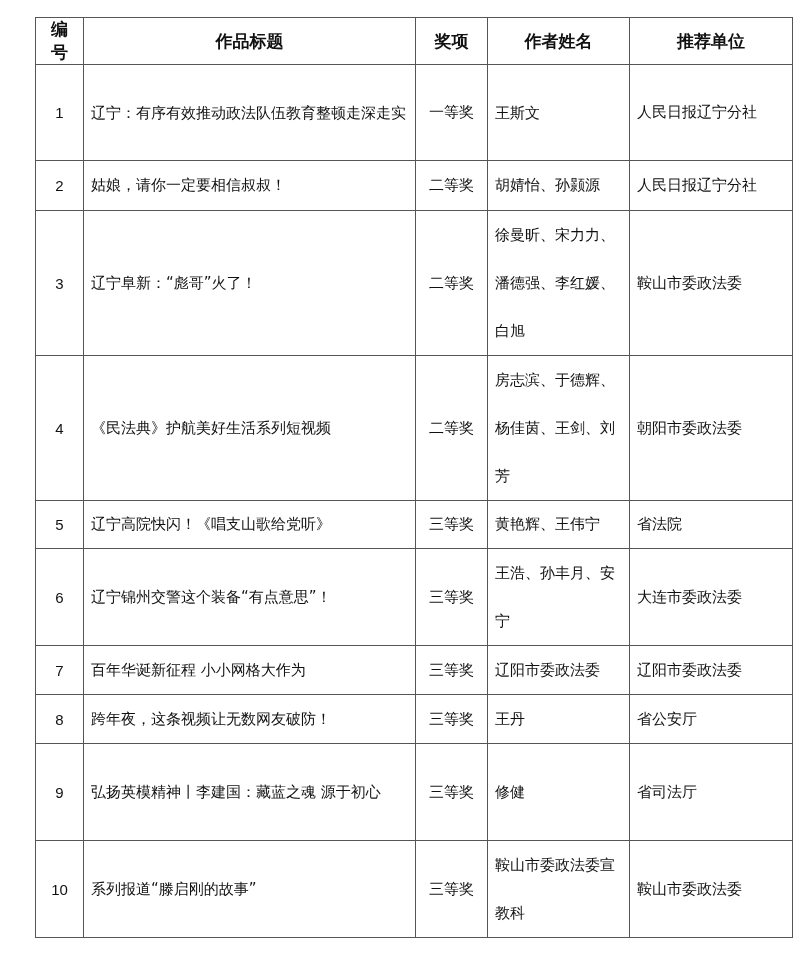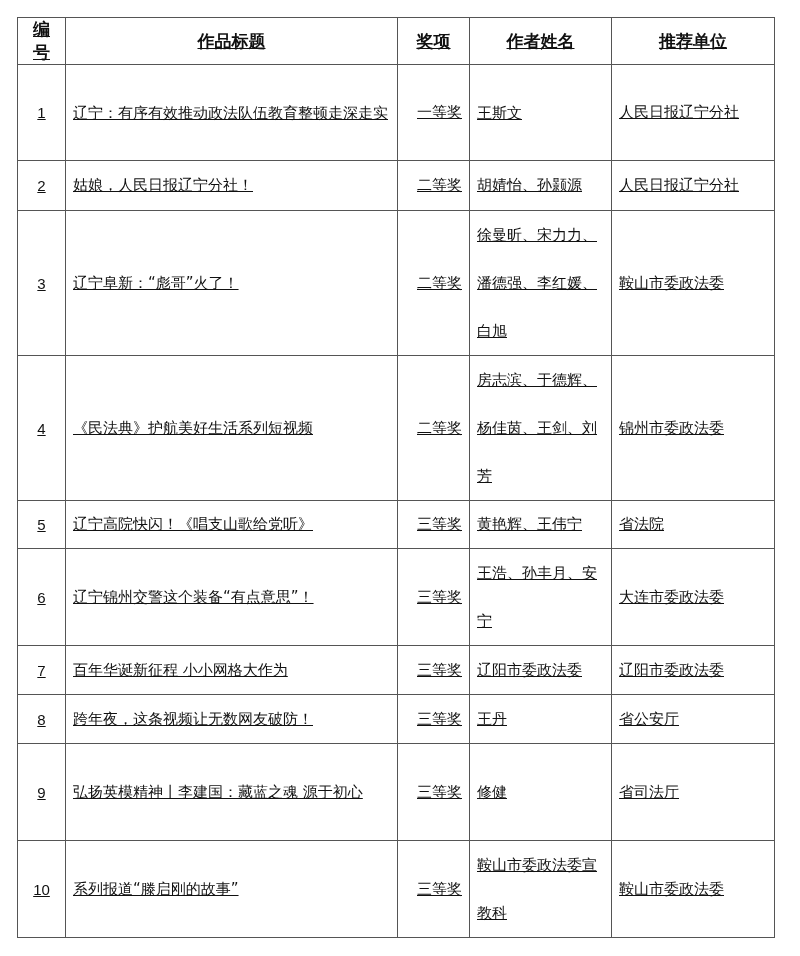--- a/index.html
+++ b/index.html
@@ -1,25 +1,25 @@
 <!DOCTYPE html>
 <html><head>
 <meta charset="utf-8">
 <style>
   html, body { margin: 0; padding: 0; background: #ffffff; }
   body { width: 800px; height: 956px; position: relative; overflow: hidden;
          font-family: "DejaVu Sans", sans-serif; color: #111; }
-  table.awards { position: absolute; left: 17px; top: 17px; border-collapse: collapse;
-                 table-layout: fixed; width: 757px; text-decoration: underline; }
+  table.awards { position: absolute; left: 35px; top: 17px; border-collapse: collapse;
+                 table-layout: fixed; width: 757px; }
   table.awards td, table.awards th { border: 1.5px solid #555; padding: 0 7px; font-size: 15px;
                  vertical-align: middle; }
   table.awards th { font-weight: bold; font-size: 17px; text-align: center; height: 45px; }
   td.num { text-align: center; font-family: "Liberation Sans", sans-serif; font-size: 16px; padding: 0; }
   td.title, td.authors { text-align: left; line-height: 48px; }
-  td.award { text-align: right; padding: 0 2px; }
+  td.award { text-align: center; padding: 0 2px; }
   td.unit { }
   td.single { line-height: 47px; }
 </style>
 </head>
 <body>
 
 <table class="awards">
   <colgroup>
     <col style="width:48px">
       <col style="width:332px">
@@ -39,38 +39,38 @@
   <tbody>
     <tr style="height:96px">
       <td class="num">1</td>
       <td class="title">辽宁：有序有效推动政法队伍教育整顿走深走实</td>
       <td class="award">一等奖</td>
       <td class="authors">王斯文</td>
       <td class="unit">人民日报辽宁分社</td>
     </tr>
     <tr style="height:50px">
       <td class="num">2</td>
-      <td class="title single">姑娘，人民日报辽宁分社！</td>
+      <td class="title single">姑娘，请你一定要相信叔叔！</td>
       <td class="award">二等奖</td>
       <td class="authors single">胡婧怡、孙颢源</td>
       <td class="unit">人民日报辽宁分社</td>
     </tr>
     <tr style="height:143px">
       <td class="num">3</td>
       <td class="title">辽宁阜新：“彪哥”火了！</td>
       <td class="award">二等奖</td>
       <td class="authors">徐曼昕、宋力力、潘德强、李红媛、白旭</td>
       <td class="unit">鞍山市委政法委</td>
     </tr>
     <tr style="height:145px">
       <td class="num">4</td>
       <td class="title">《民法典》护航美好生活系列短视频</td>
       <td class="award">二等奖</td>
       <td class="authors">房志滨、于德辉、杨佳茵、王剑、刘芳</td>
-      <td class="unit">锦州市委政法委</td>
+      <td class="unit">朝阳市委政法委</td>
     </tr>
     <tr style="height:48px">
       <td class="num">5</td>
       <td class="title single">辽宁高院快闪！《唱支山歌给党听》</td>
       <td class="award">三等奖</td>
       <td class="authors single">黄艳辉、王伟宁</td>
       <td class="unit">省法院</td>
     </tr>
     <tr style="height:96px">
       <td class="num">6</td>

